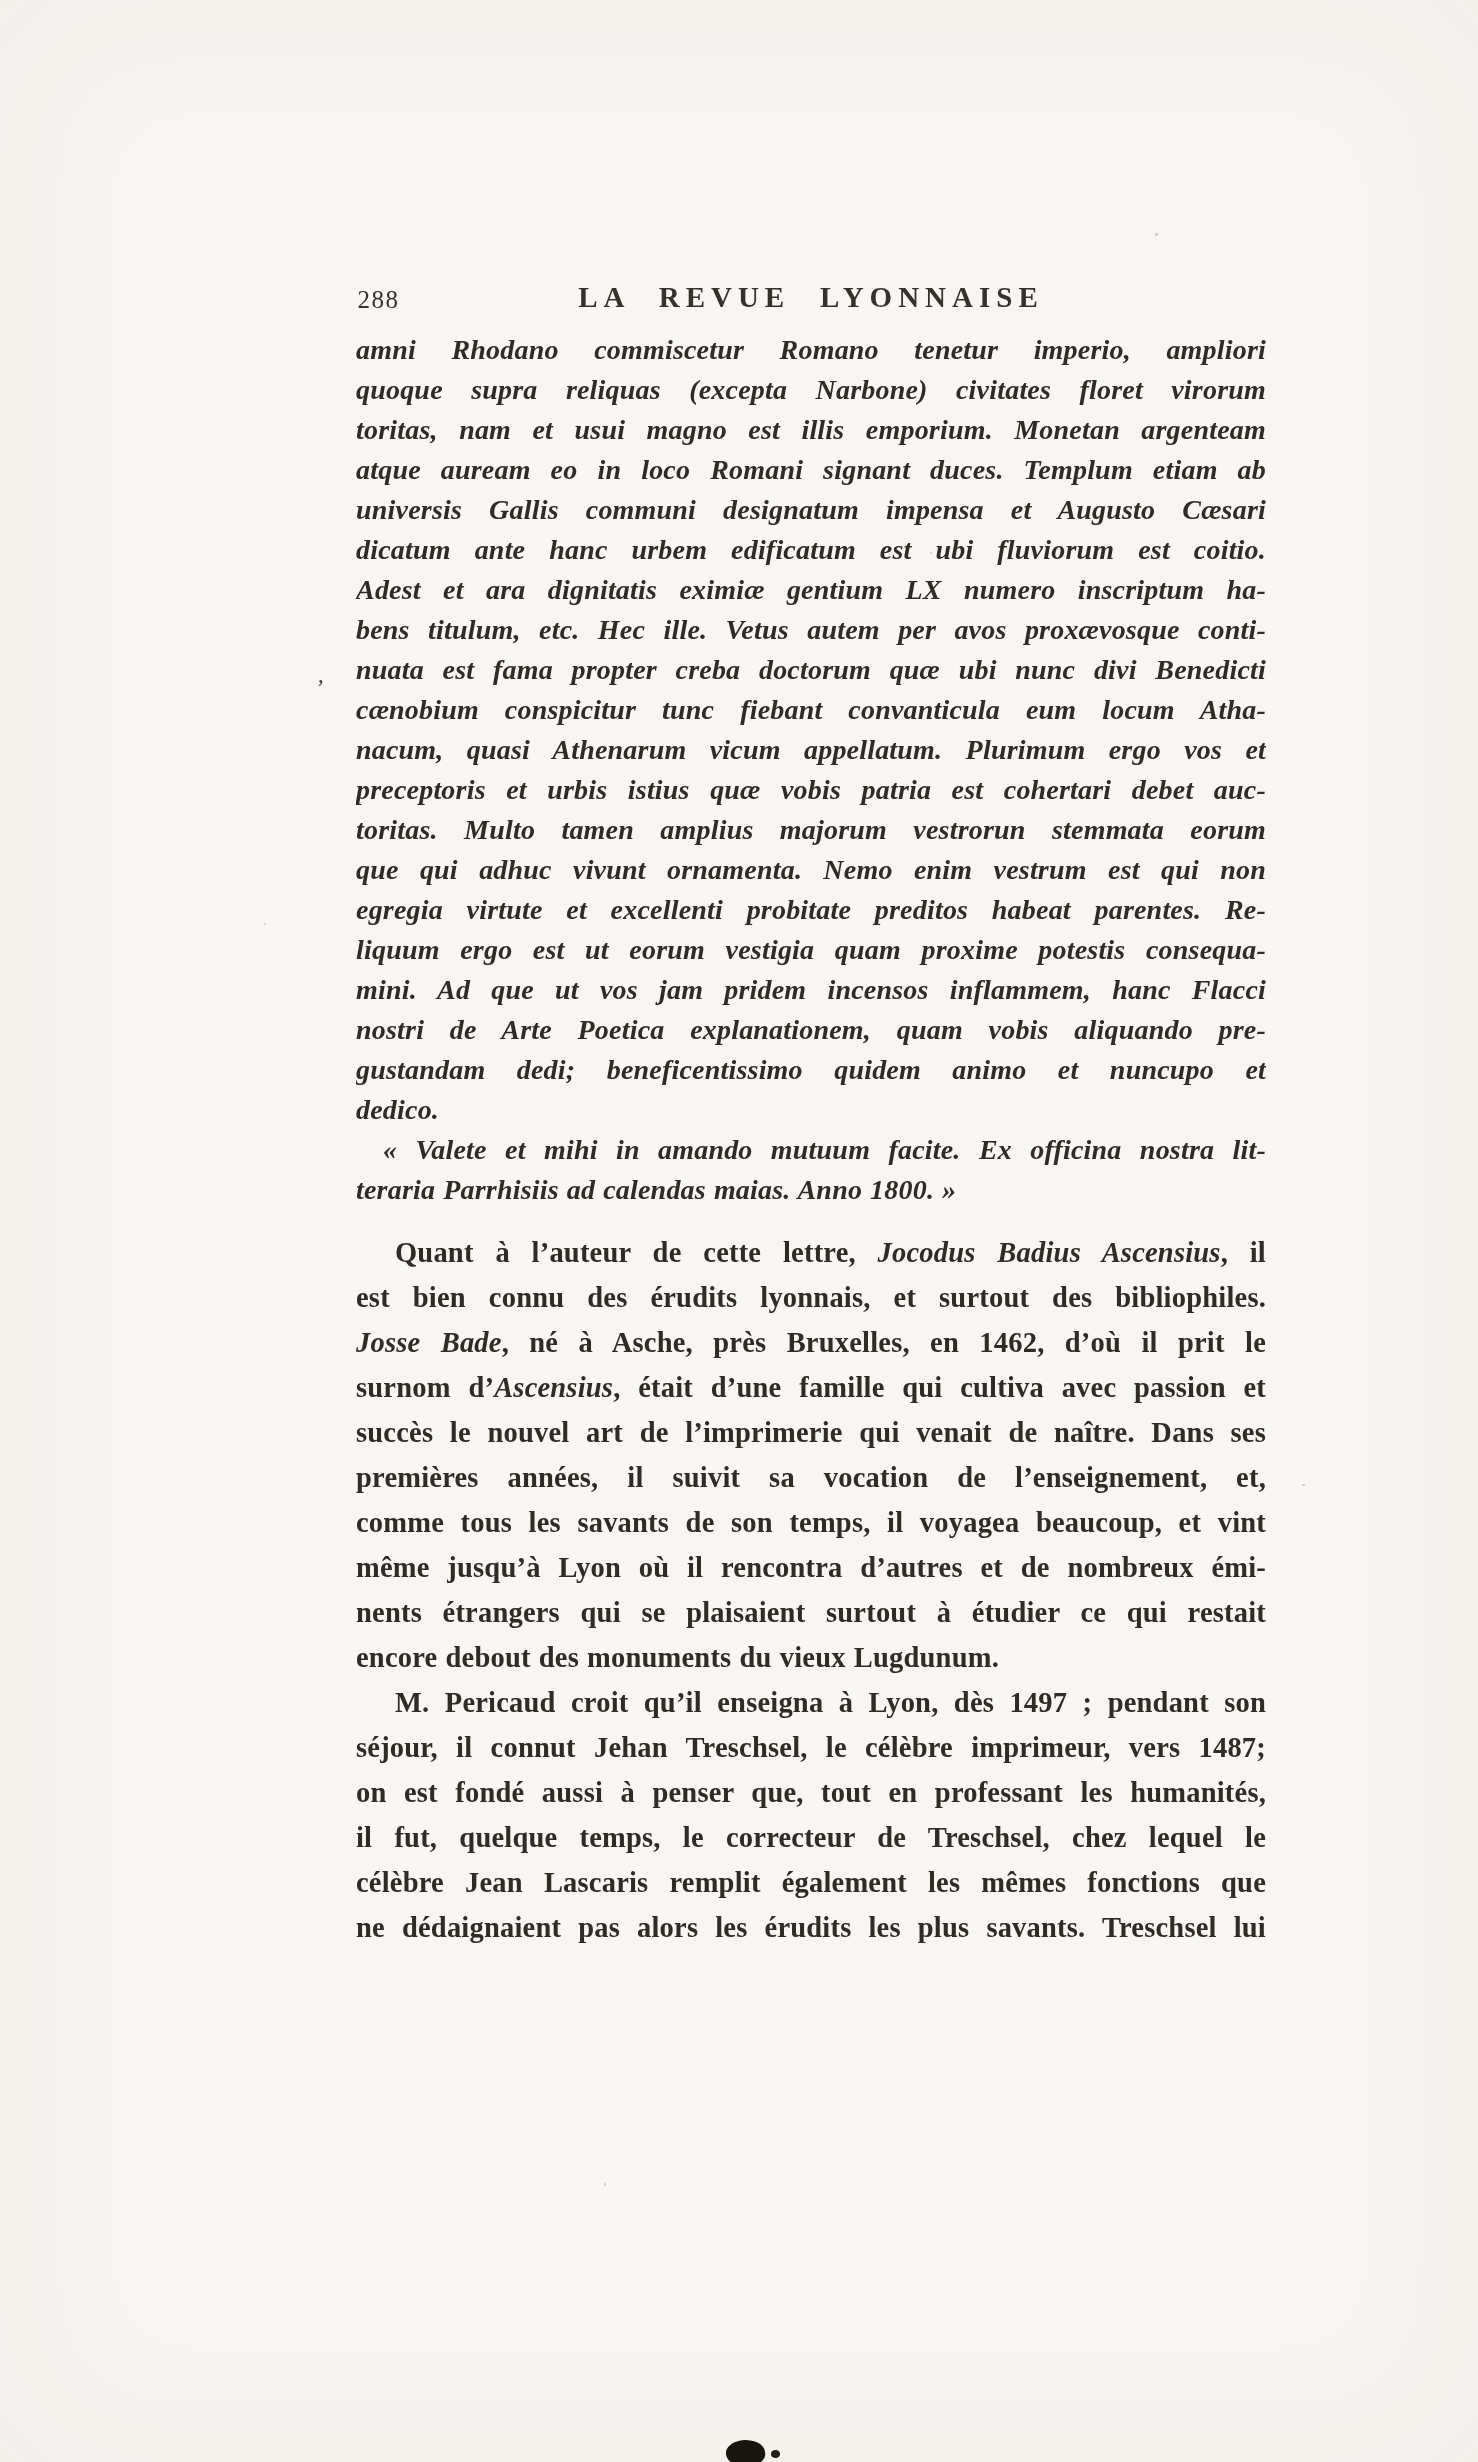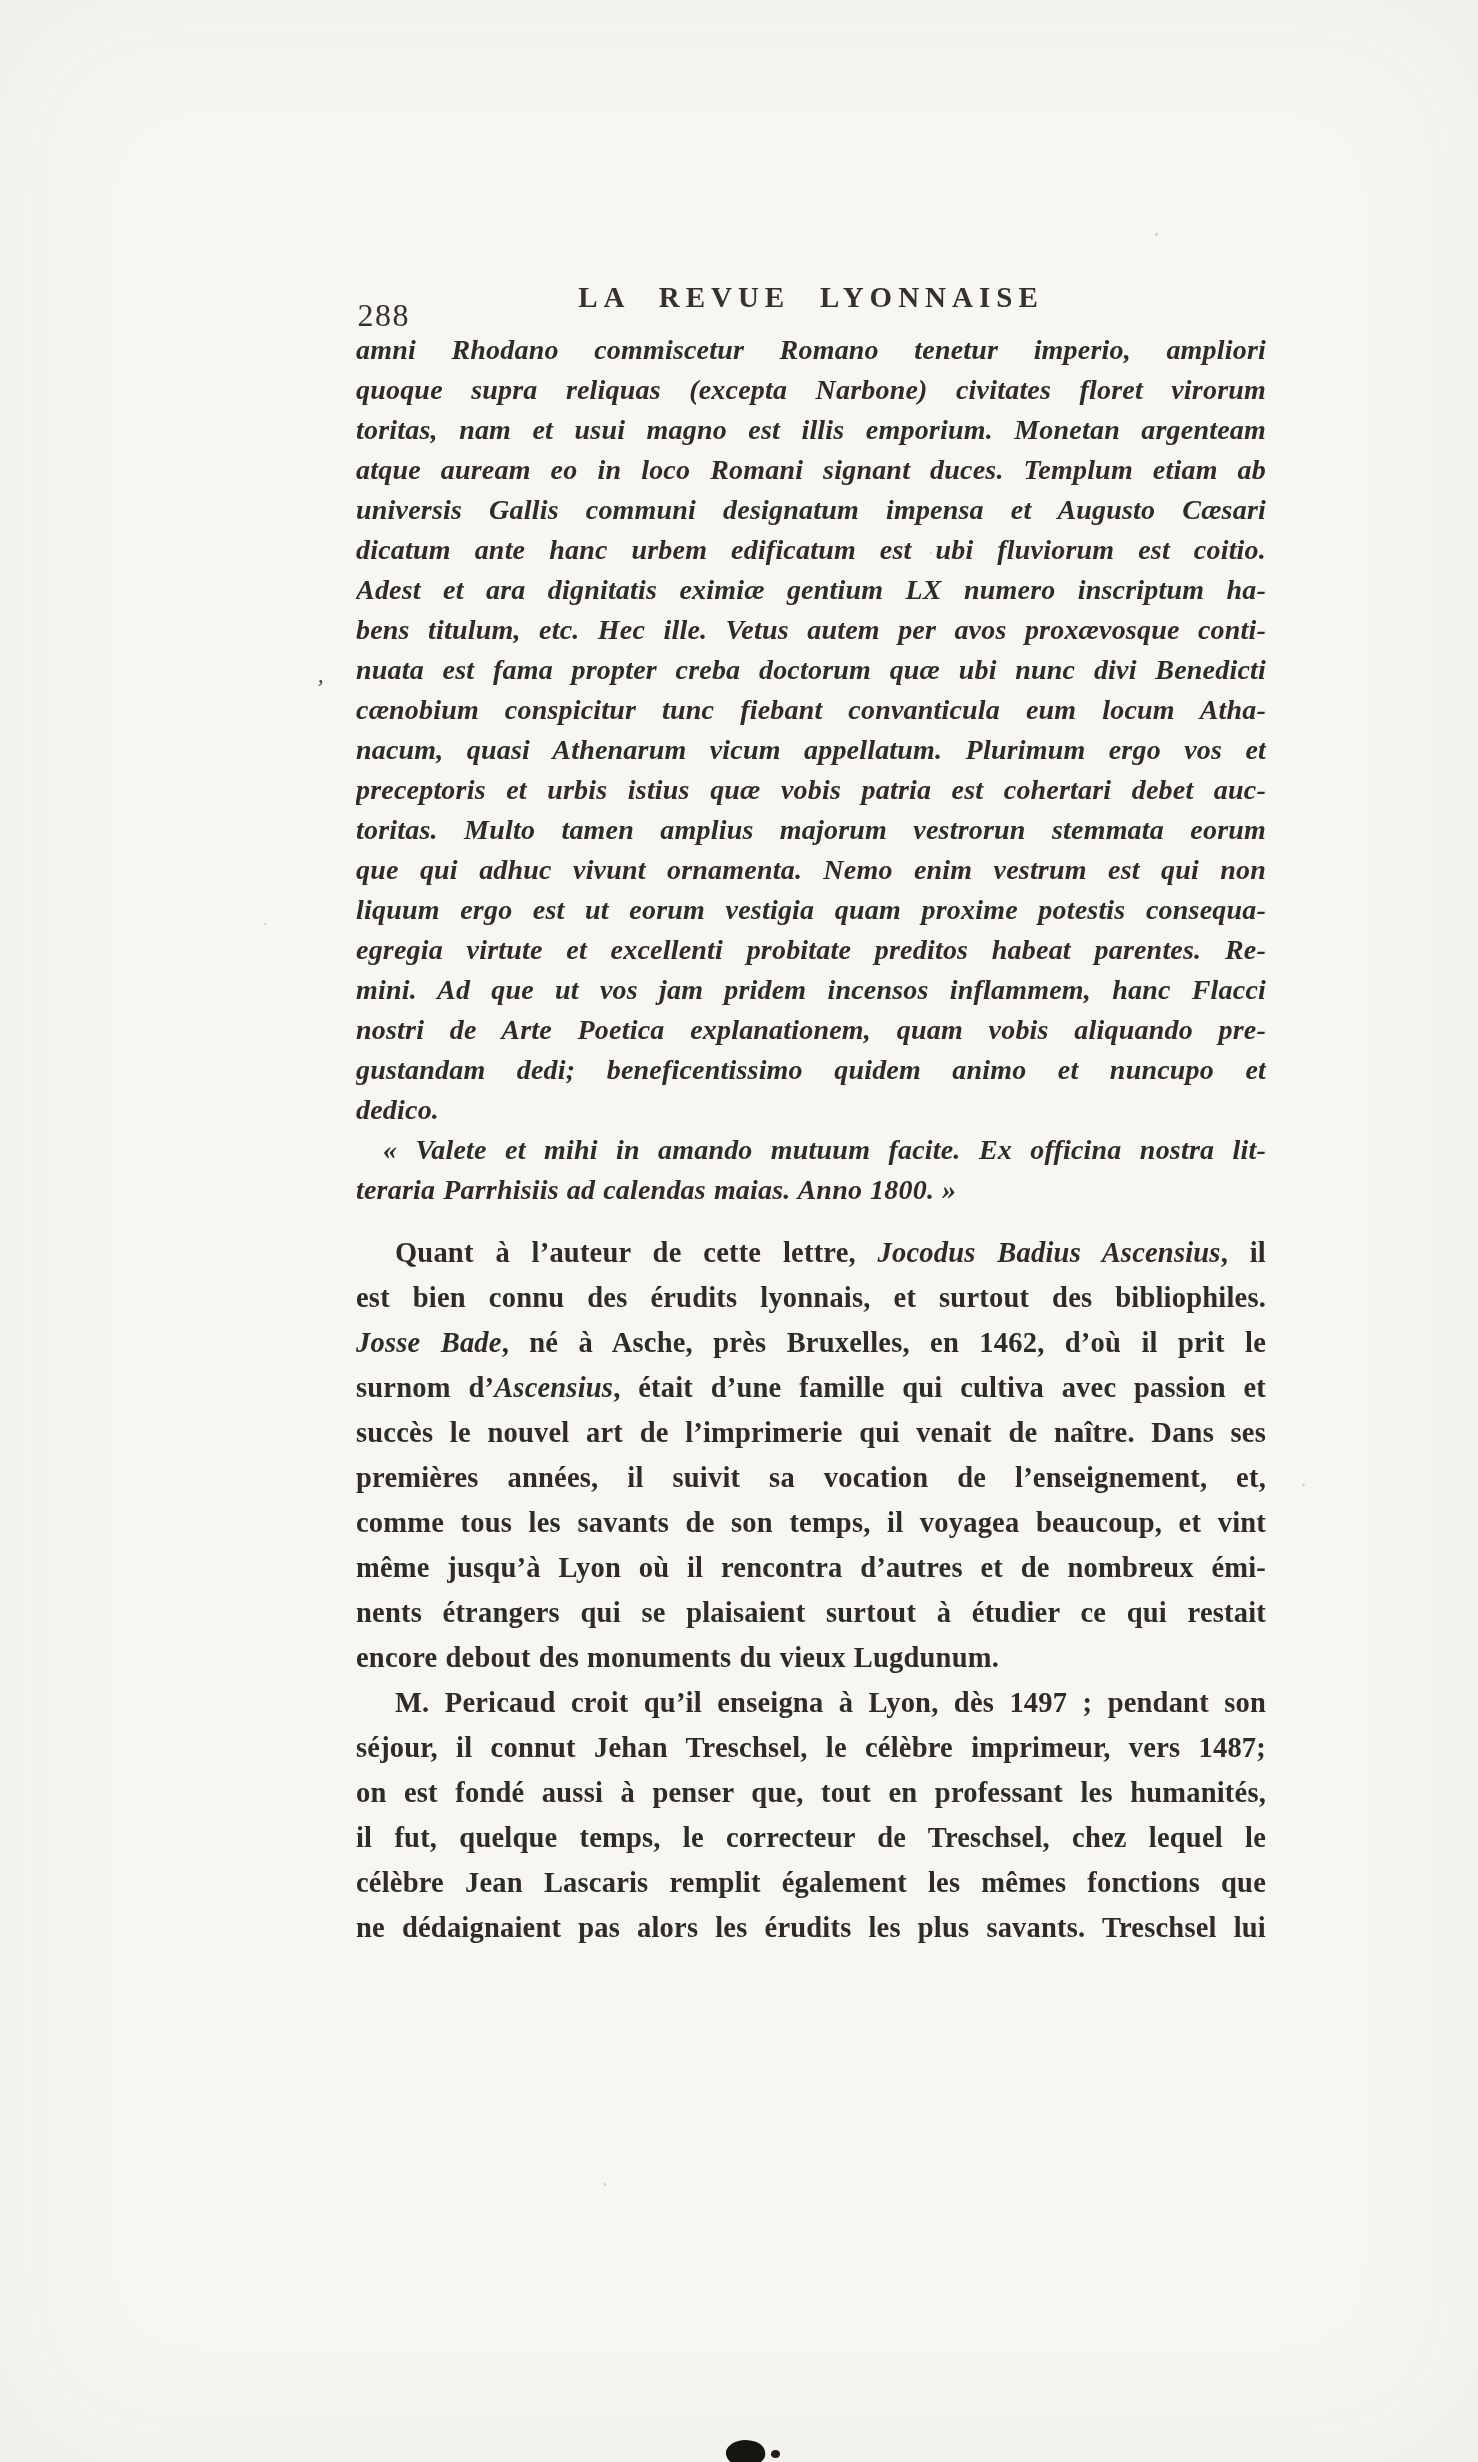--- a/index.html
+++ b/index.html
@@ -21,22 +21,22 @@
   .header-row {
     position: absolute;
     left: 356px;
     top: 281px;
     width: 910px;
     height: 35px;
   }
   .pagenum {
     position: absolute;
     left: 1.5px;
-    top: 16px;
-    font-size: 32px;
+    top: 5px;
+    font-size: 25px;
     letter-spacing: 1.5px;
     color: #35322c;
   }
   .running-title {
     position: absolute;
     left: 0; right: 0;
     top: 0;
     text-align: center;
     font-size: 29px;
     letter-spacing: 6px;
@@ -130,22 +130,22 @@
           <div class="line"><span>universis Gallis communi designatum impensa et Augusto Cæsari</span></div>
           <div class="line"><span>dicatum ante hanc urbem edificatum est ubi fluviorum est coitio.</span></div>
           <div class="line"><span>Adest et ara dignitatis eximiæ gentium LX numero inscriptum ha-</span></div>
           <div class="line"><span>bens titulum, etc. Hec ille. Vetus autem per avos proxævosque conti-</span></div>
           <div class="line"><span>nuata est fama propter creba doctorum quæ ubi nunc divi Benedicti</span></div>
           <div class="line"><span>cænobium conspicitur tunc fiebant convanticula eum locum Atha-</span></div>
           <div class="line"><span>nacum, quasi Athenarum vicum appellatum. Plurimum ergo vos et</span></div>
           <div class="line"><span>preceptoris et urbis istius quæ vobis patria est cohertari debet auc-</span></div>
           <div class="line"><span>toritas. Multo tamen amplius majorum vestrorun stemmata eorum</span></div>
           <div class="line"><span>que qui adhuc vivunt ornamenta. Nemo enim vestrum est qui non</span></div>
+          <div class="line"><span>egregia virtute et excellenti probitate preditos habeat parentes. Re-</span></div>
           <div class="line"><span>liquum ergo est ut eorum vestigia quam proxime potestis consequa-</span></div>
-          <div class="line"><span>egregia virtute et excellenti probitate preditos habeat parentes. Re-</span></div>
           <div class="line"><span>mini. Ad que ut vos jam pridem incensos inflammem, hanc Flacci</span></div>
           <div class="line"><span>nostri de Arte Poetica explanationem, quam vobis aliquando pre-</span></div>
           <div class="line"><span>gustandam dedi; beneficentissimo quidem animo et nuncupo et</span></div>
           <div class="line last"><span>dedico.</span></div>
         </div>
         <div class="para">
           <div class="line indent-md"><span>« Valete et mihi in amando mutuum facite. Ex officina nostra lit-</span></div>
           <div class="line last"><span>teraria Parrhisiis ad calendas maias. Anno 1800. »</span></div>
         </div>
       </div>

